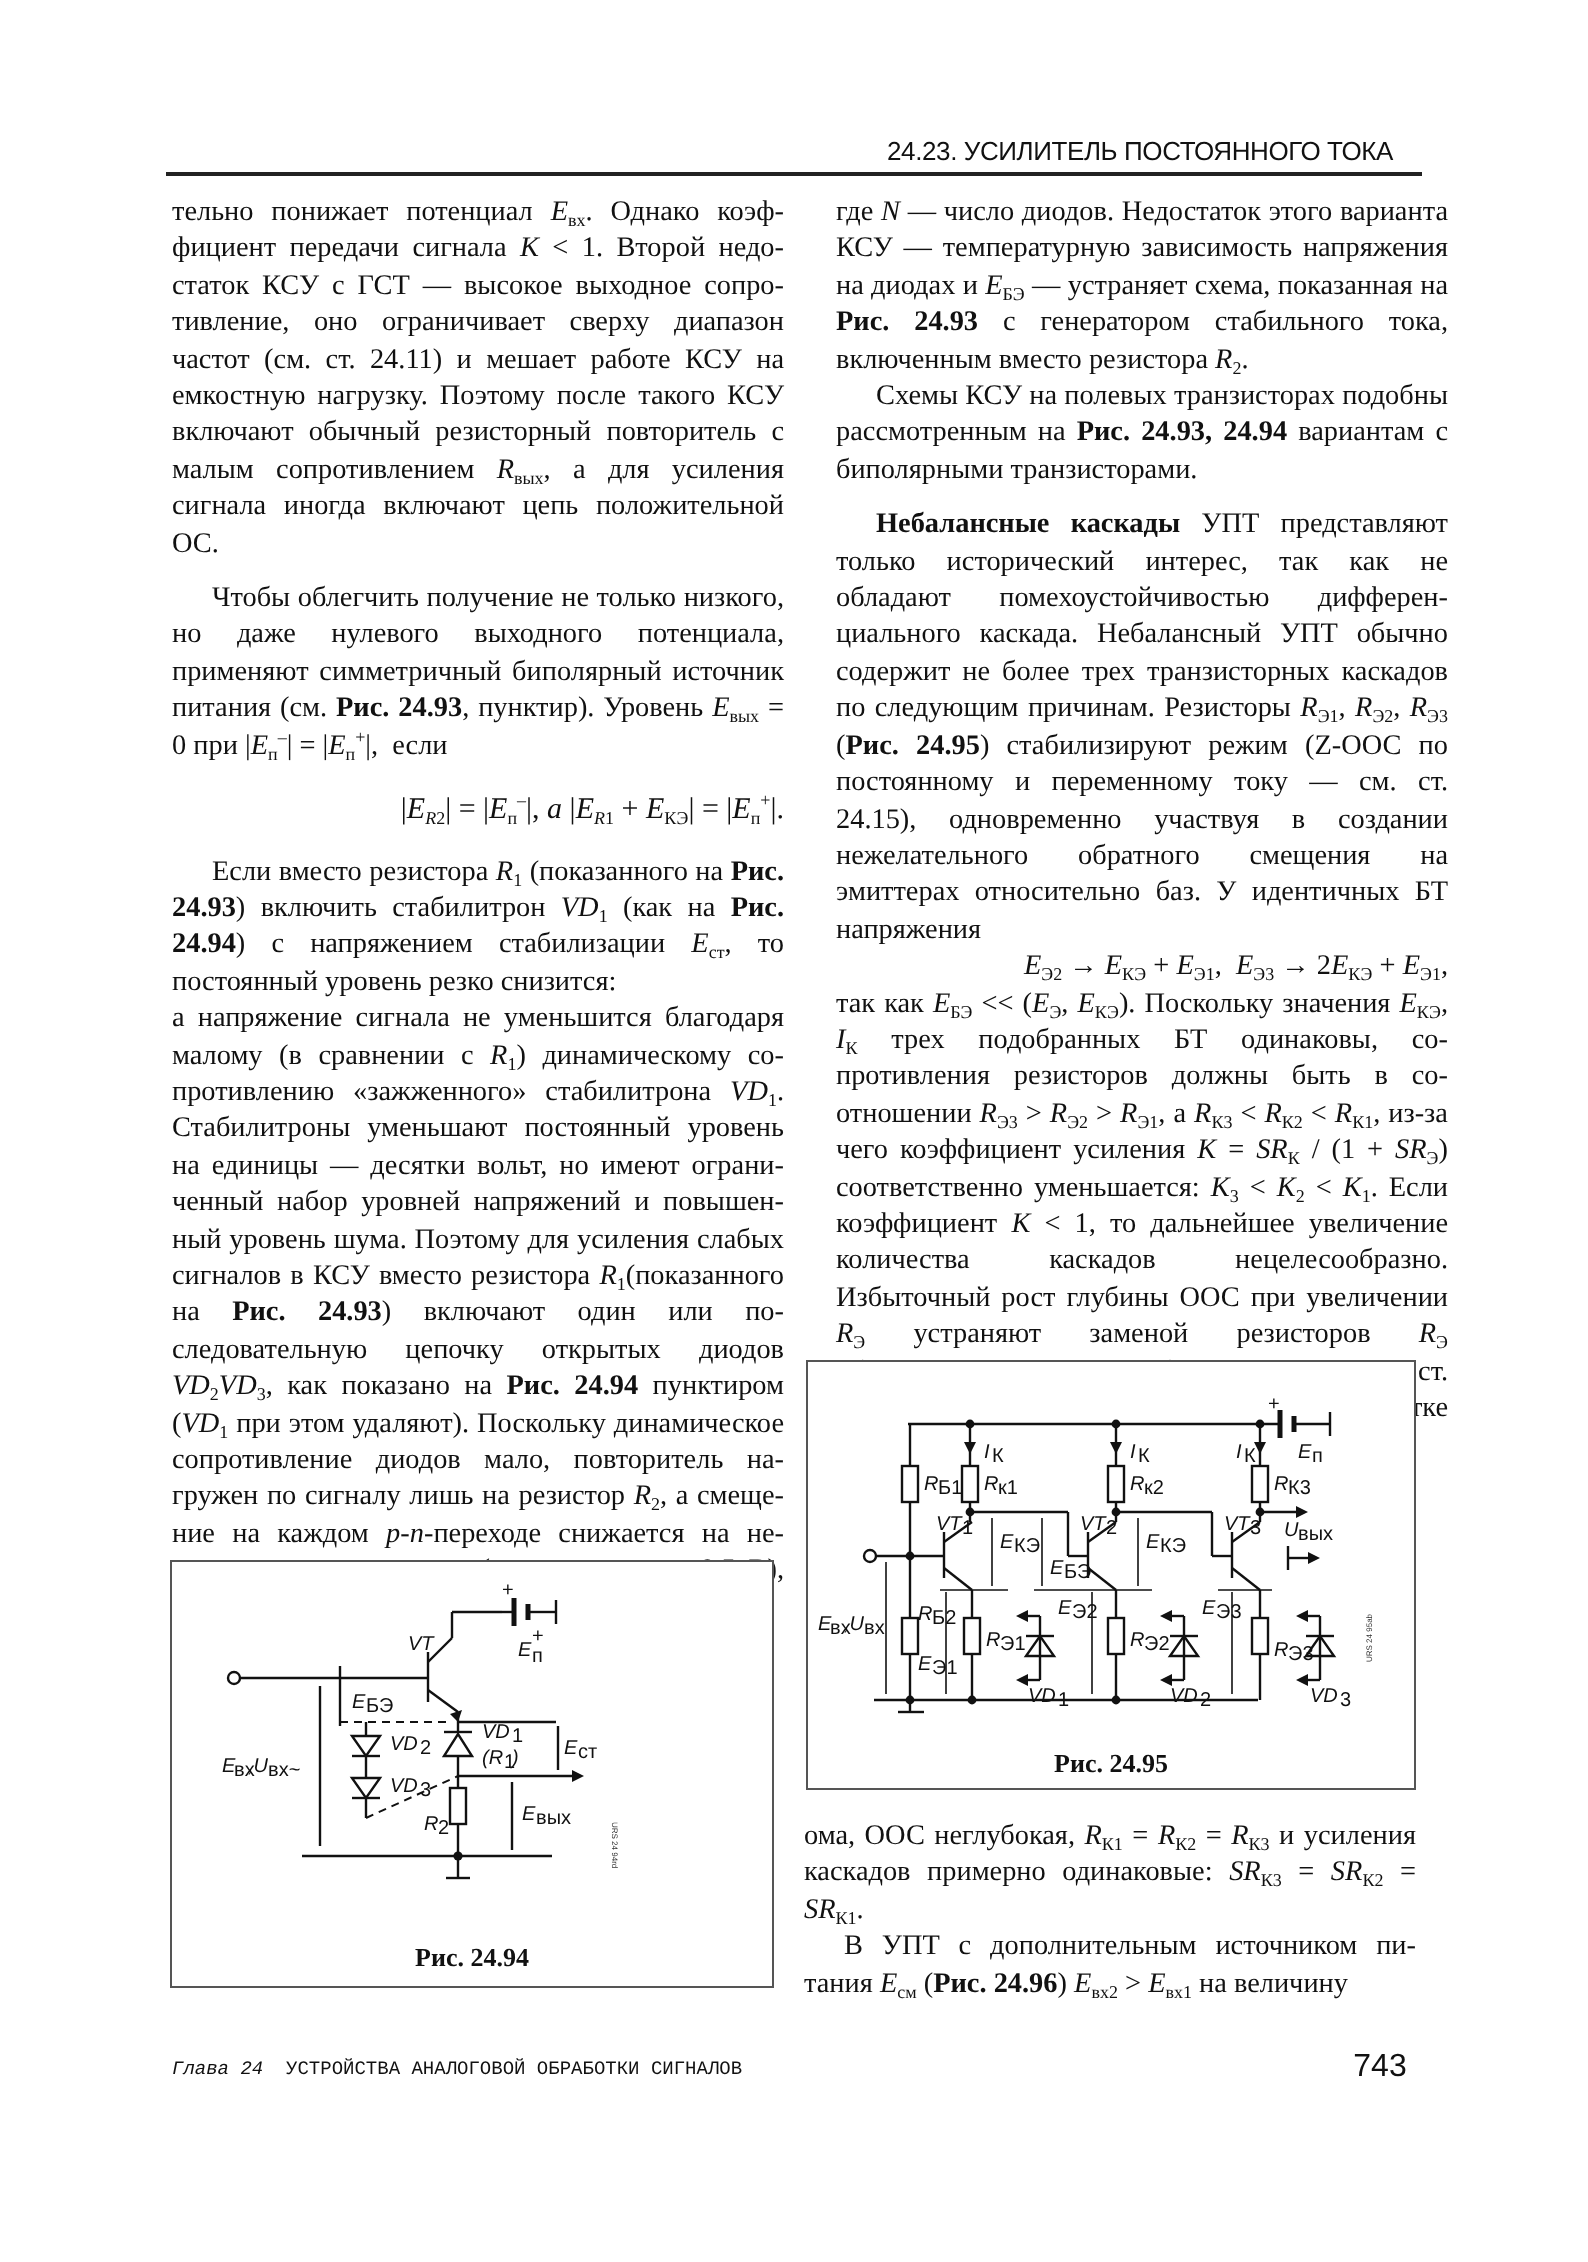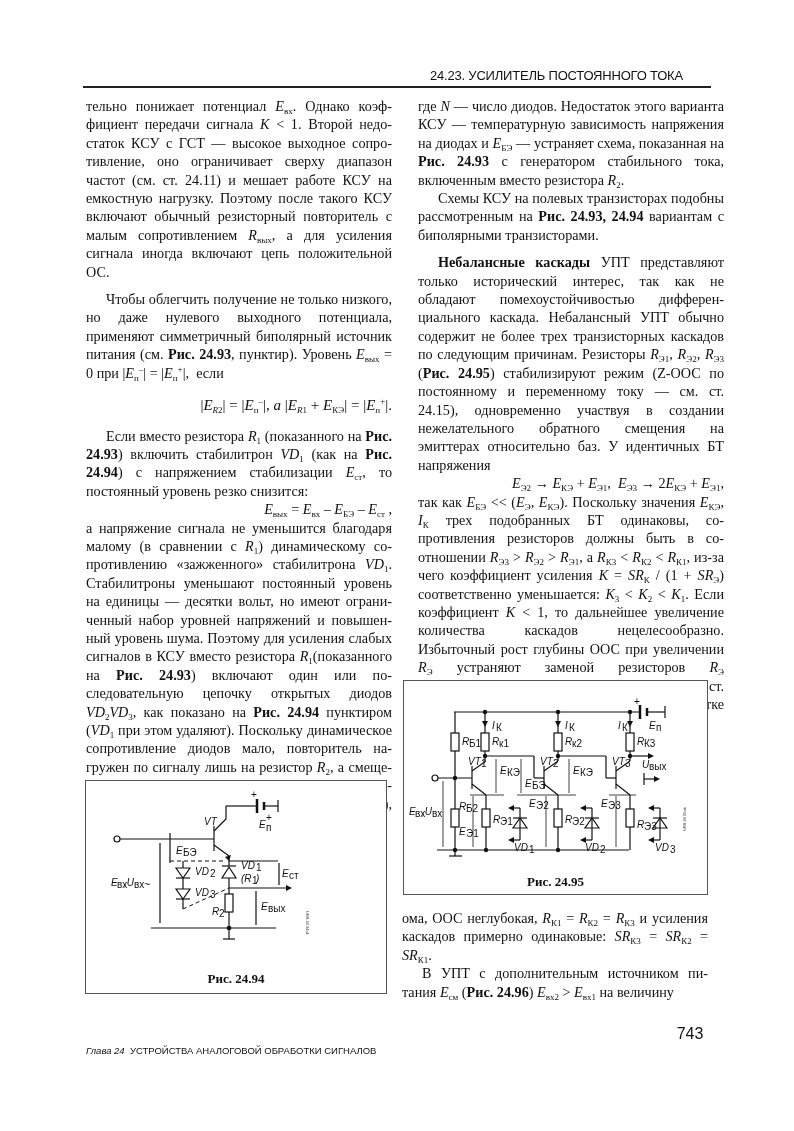--- a/index.html
+++ b/index.html
@@ -1,17 +1,17 @@
 <!DOCTYPE html>
 <html><head>
 <meta charset="utf-8">
 <style>
   html, body { margin:0; padding:0; background:#ffffff; }
   body { width:794px; height:1131px; position:relative; overflow:hidden; color:#111; }
-  .running-head { position:absolute; left:430px; top:68px; width:280px; text-align:left;
+  .running-head { position:absolute; left:430px; top:68px; width:280px; text-align:center;
     font-family:"Liberation Sans", sans-serif; font-size:13px; letter-spacing:-0.2px; color:#111; }
   .head-rule { position:absolute; left:83px; top:86px; width:628px; height:2px; background:#222; }
   .col { position:absolute; font-family:"Liberation Serif", serif; font-size:14.2px; line-height:18.4px; text-align:justify; }
   .col-left { left:86px; top:97px; width:306px; }
   .col-right { left:402px; top:97px; width:306px;margin-left:16px; }
   .col p { margin:0; }
   .ind { text-indent:20px; }
   .eq { padding-left:20px; text-align:right; }
   .eq-center { text-align:right; padding-left:6px; margin:14px 0 12px 0 !important; font-size:15px; }
   .gap { height:9px; }
@@ -22,38 +22,37 @@
   .fig-94 { left:85px; top:780px; width:300px; height:212px; }
   .fig-95 { left:403px; top:680px; width:303px; height:213px; }
   .fig-caption { position:absolute; left:0; width:100%; text-align:center;
     font-family:"Liberation Serif", serif; font-weight:bold; font-size:13px; }
   .fig-94 .fig-caption { top:190px; }
   .fig-95 .fig-caption { top:193px; }
   .fig svg { position:absolute; left:0; top:0; }
   .svglbl { font-family:"Liberation Sans", sans-serif; font-size:10px; fill:#111; }
   .svglbl-i { font-family:"Liberation Sans", sans-serif; font-size:10px; font-style:italic; fill:#111; }
   .tiny { font-family:"Liberation Sans", sans-serif; font-size:4px; fill:#333; }
-  .foot-left { position:absolute; left:86px; top:1029px; font-family:Liberation Sans, sans-serif; font-size:9.5px; color:#111;margin-top:16px; }
+  .foot-left { position:absolute; left:86px; top:1029px; font-family:Liberation Mono, monospace; font-size:9.5px; color:#111; }
   .foot-left i { font-size:9.5px; }
   .foot-right { position:absolute; left:670px; top:1025px; width:40px; text-align:center;
     font-family:"Liberation Sans", sans-serif; font-size:16px; color:#111; }
 </style>
 </head>
 <body>
 
 <div class="running-head">24.23. УСИЛИТЕЛЬ ПОСТОЯННОГО ТОКА</div>
 <div class="head-rule"></div>
 
 <div class="col col-left">
   <p>тельно понижает потенциал <i>E</i><sub>вх</sub>. Однако коэф­фициент передачи сигнала <i>K</i> &lt; 1. Второй недо­статок КСУ с ГСТ — высокое выходное сопро­тивление, оно ограничивает сверху диапазон частот (см. ст. 24.11) и мешает работе КСУ на емкостную нагрузку. Поэтому после такого КСУ включают обычный резисторный повто­ритель с малым сопротивлением <i>R</i><sub>вых</sub>, а для усиления сигнала иногда включают цепь поло­жительной ОС.</p>
   <div class="gap"></div>
   <p class="ind">Чтобы облегчить получение не только низ­кого, но даже нулевого выходного потенциала, применяют симметричный биполярный источ­ник питания (см. <b>Рис. 24.93</b>, пунктир). Уровень <i>E</i><sub>вых</sub> = 0 при |<i>E</i><sub>п</sub><sup>–</sup>| = |<i>E</i><sub>п</sub><sup>+</sup>|, &nbsp;если</p>
   <p class="eq-center">|<i>E</i><sub><i>R</i>2</sub>| = |<i>E</i><sub>п</sub><sup>–</sup>|, <i>а</i> |<i>E</i><sub><i>R</i>1</sub> + <i>E</i><sub>КЭ</sub>| = |<i>E</i><sub>п</sub><sup>+</sup>|.</p>
   <p class="ind">Если вместо резистора <i>R</i><sub>1</sub> (показанного на <b>Рис. 24.93</b>) включить стабилитрон <i>VD</i><sub>1</sub> (как на <b>Рис. 24.94</b>) с напряжением стабилизации <i>E</i><sub>ст</sub>, то постоянный уровень резко снизится:</p>
-  <p class="eq"><i>E</i><sub>вых</sub> = <i>E</i><sub>вх</sub> – <i>E</i><sub>БЭ</sub> – <i>E</i><sub>ст</sub> ,</p>
   <p>а напряжение сигнала не уменьшится благодаря малому (в сравнении с <i>R</i><sub>1</sub>) динамическому со­противлению «зажженного» стабилитрона <i>VD</i><sub>1</sub>. Стабилитроны уменьшают постоянный уровень на единицы — десятки вольт, но имеют ограни­ченный набор уровней напряжений и повышен­ный уровень шума. Поэтому для усиления сла­бых сигналов в КСУ вместо резистора <i>R</i><sub>1</sub>(пока­занного на <b>Рис. 24.93</b>) включают один или по­следовательную цепочку открытых диодов <i>VD</i><sub>2</sub><i>VD</i><sub>3</sub>, как показано на <b>Рис. 24.94</b> пунктиром (<i>VD</i><sub>1</sub> при этом удаляют). Поскольку динамичес­кое сопротивление диодов мало, повторитель на­гружен по сигналу лишь на резистор <i>R</i><sub>2</sub>, а смеще­ние на каждом <i>p-n</i>-переходе снижается на не­сколько десятых вольта (для кремния на 0.5 В), т.е. <i>E</i><sub>вых</sub> = <i>E</i><sub>вх</sub> – (<i>N</i> + 1)<i>E</i><sub>БЭ</sub>,</p>
 </div>
 
 <div class="fig fig-94">
   <svg width="300" height="190" viewBox="0 0 300 190">
     <g stroke="#111" stroke-width="1.2" fill="none">
 
       <circle cx="31" cy="58" r="3"></circle>
       <line x1="34" y1="58" x2="128" y2="58"></line>
 

